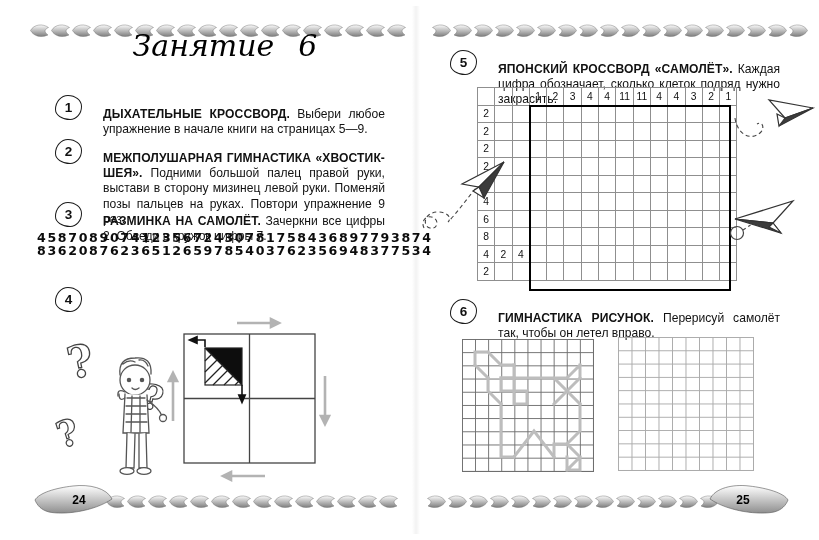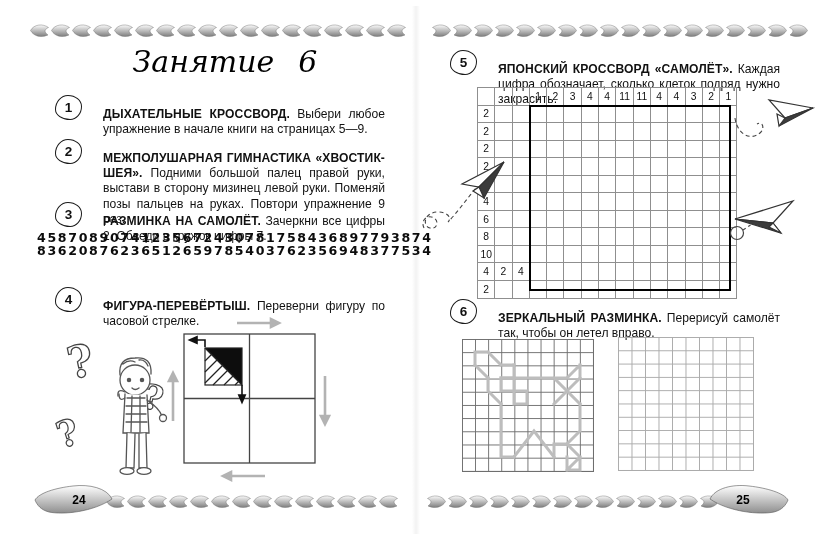--- a/index.html
+++ b/index.html
@@ -7,21 +7,21 @@
          font-family:"Liberation Sans",sans-serif;color:#111;}
   .leafrow{position:absolute;display:flex;gap:2px;align-items:center;height:16px;}
   .leafrow svg{flex:none;}
   .task{position:absolute;display:flex;gap:9px;}
   .badge{flex:none;display:flex;align-items:center;justify-content:center;
          width:25px;height:23px;border:1.6px solid #1a1a1a;
          border-radius:48% 52% 44% 56% / 58% 46% 54% 42%;
          font-weight:bold;font-size:13.5px;background:#fff;}
   .ttext{margin:12px;font-size:12.1px;line-height:15.2px;text-align:justify;}
   .ttext b{font-size:12.1px;letter-spacing:.1px;}
-  #title{position:absolute;left:55px;top:44px;width:340px;text-align:center;
+  #title{position:absolute;left:55px;top:28px;width:340px;text-align:center;
          font-family:"DejaVu Serif",serif;font-style:italic;font-size:30px;color:#000;}
   #title .num{margin-left:24px;}
   #digits{position:absolute;left:37px;top:231px;width:365px;}
   #digits div{font-family:"DejaVu Sans",sans-serif;font-weight:bold;font-size:12.6px;
               letter-spacing:1.65px;line-height:13.4px;white-space:nowrap;color:#0c0c0c;}
   
   #nonogram{position:absolute;left:477px;top:87px;border-top:1px solid #8f8f8f;border-left:1px solid #8f8f8f;}
   #nonogram .nrow{display:flex;}
   #nonogram .ncell{width:16.3px;height:16.55px;border-right:1px solid #8f8f8f;border-bottom:1px solid #8f8f8f;
         display:flex;align-items:center;justify-content:center;font-size:10.3px;color:#111;}
@@ -298,21 +298,20 @@
 
   <div id="digits">
     <div>45870890741235672430781758436897793874</div>
     <div>83620876236512659785403762356948377534</div>
   </div>
 
   <div class="task" style="left:55px;top:287px;width:342px">
     <span class="badge">
         <span>4</span>
       </span>
-    <p class="ttext"><b>ФИГУРА-ПЕРЕВЁРТЫШ.</b> <span>Переверни фигуру по часовой стрелке.</span></p>
   </div>
 
   <svg class="abs" style="left:55px;top:328px" width="130" height="155" viewBox="0 0 130 155">
     <g fill="#fff" stroke="#555" stroke-width="1.4" font-family="DejaVu Serif, serif" font-weight="bold">
       <text x="14" y="48" font-size="44" transform="rotate(-12 30 40)" stroke="#444" stroke-width="1.3">?</text>
       <text x="88" y="82" font-size="34" transform="rotate(14 100 70)" stroke="#444" stroke-width="1.2">?</text>
       <text x="2" y="118" font-size="36" transform="rotate(-18 12 105)" stroke="#444" stroke-width="1.2">?</text>
     </g>
     <g fill="none" stroke="#555" stroke-width="1.3" stroke-linecap="round">
       <circle cx="80" cy="52" r="15" fill="#fff"></circle>
@@ -522,37 +521,20 @@
         <div class="ncell"></div>
         <div class="ncell"></div>
         <div class="ncell"></div>
         <div class="ncell"></div>
         <div class="ncell"></div>
         <div class="ncell"></div>
         <div class="ncell"></div>
         <div class="ncell"></div>
       </div>
       <div class="nrow">
-        <div class="ncell">10</div>
-        <div class="ncell"></div>
-        <div class="ncell"></div>
-        <div class="ncell"></div>
-        <div class="ncell"></div>
-        <div class="ncell"></div>
-        <div class="ncell"></div>
-        <div class="ncell"></div>
-        <div class="ncell"></div>
-        <div class="ncell"></div>
-        <div class="ncell"></div>
-        <div class="ncell"></div>
-        <div class="ncell"></div>
-        <div class="ncell"></div>
-        <div class="ncell"></div>
-      </div>
-      <div class="nrow">
         <div class="ncell">4</div>
         <div class="ncell">2</div>
         <div class="ncell">4</div>
         <div class="ncell"></div>
         <div class="ncell"></div>
         <div class="ncell"></div>
         <div class="ncell"></div>
         <div class="ncell"></div>
         <div class="ncell"></div>
         <div class="ncell"></div>
@@ -605,21 +587,21 @@
       <polygon points="8,26 66,8 46,30" fill="#fff"></polygon>
       <polygon points="8,26 46,30 54,40" fill="#3c3c3c"></polygon>
       <polygon points="46,30 54,40 42,34" fill="#fff"></polygon>
     </g>
   </svg>
 
   <div class="task" style="left:450px;top:299px;width:342px">
     <span class="badge">
         <span>6</span>
       </span>
-    <p class="ttext"><b>ЗЕРКАЛЬНЫЙ РАЗМИНКА.</b> <span>Перерисуй самолёт так, чтобы он летел вправо.</span></p>
+    <p class="ttext"><b>ГИМНАСТИКА РИСУНОК.</b> <span>Перерисуй самолёт так, чтобы он летел вправо.</span></p>
   </div>
 
   <div id="mgrid-left" class="mgrid">
     <svg width="132" height="133" viewBox="0 0 132 133">
       <g fill="none" stroke="#bdbdbd" stroke-width="3" stroke-linecap="square">
         <path d="M13,26 L13,13 L26,13 M26,13 L39,26 M39,26 L52,26 M13,26 L26,39"></path>
         <path d="M39,39 L52,39 L52,52 L39,52 Z M52,52 L65,52 L65,65 L52,65 Z"></path>
         <path d="M26,39 L26,52 L39,65"></path>
         <path d="M52,26 L52,39 M39,39 L105,39"></path>
         <path d="M105,39 L118,26 M118,26 L118,39"></path>

